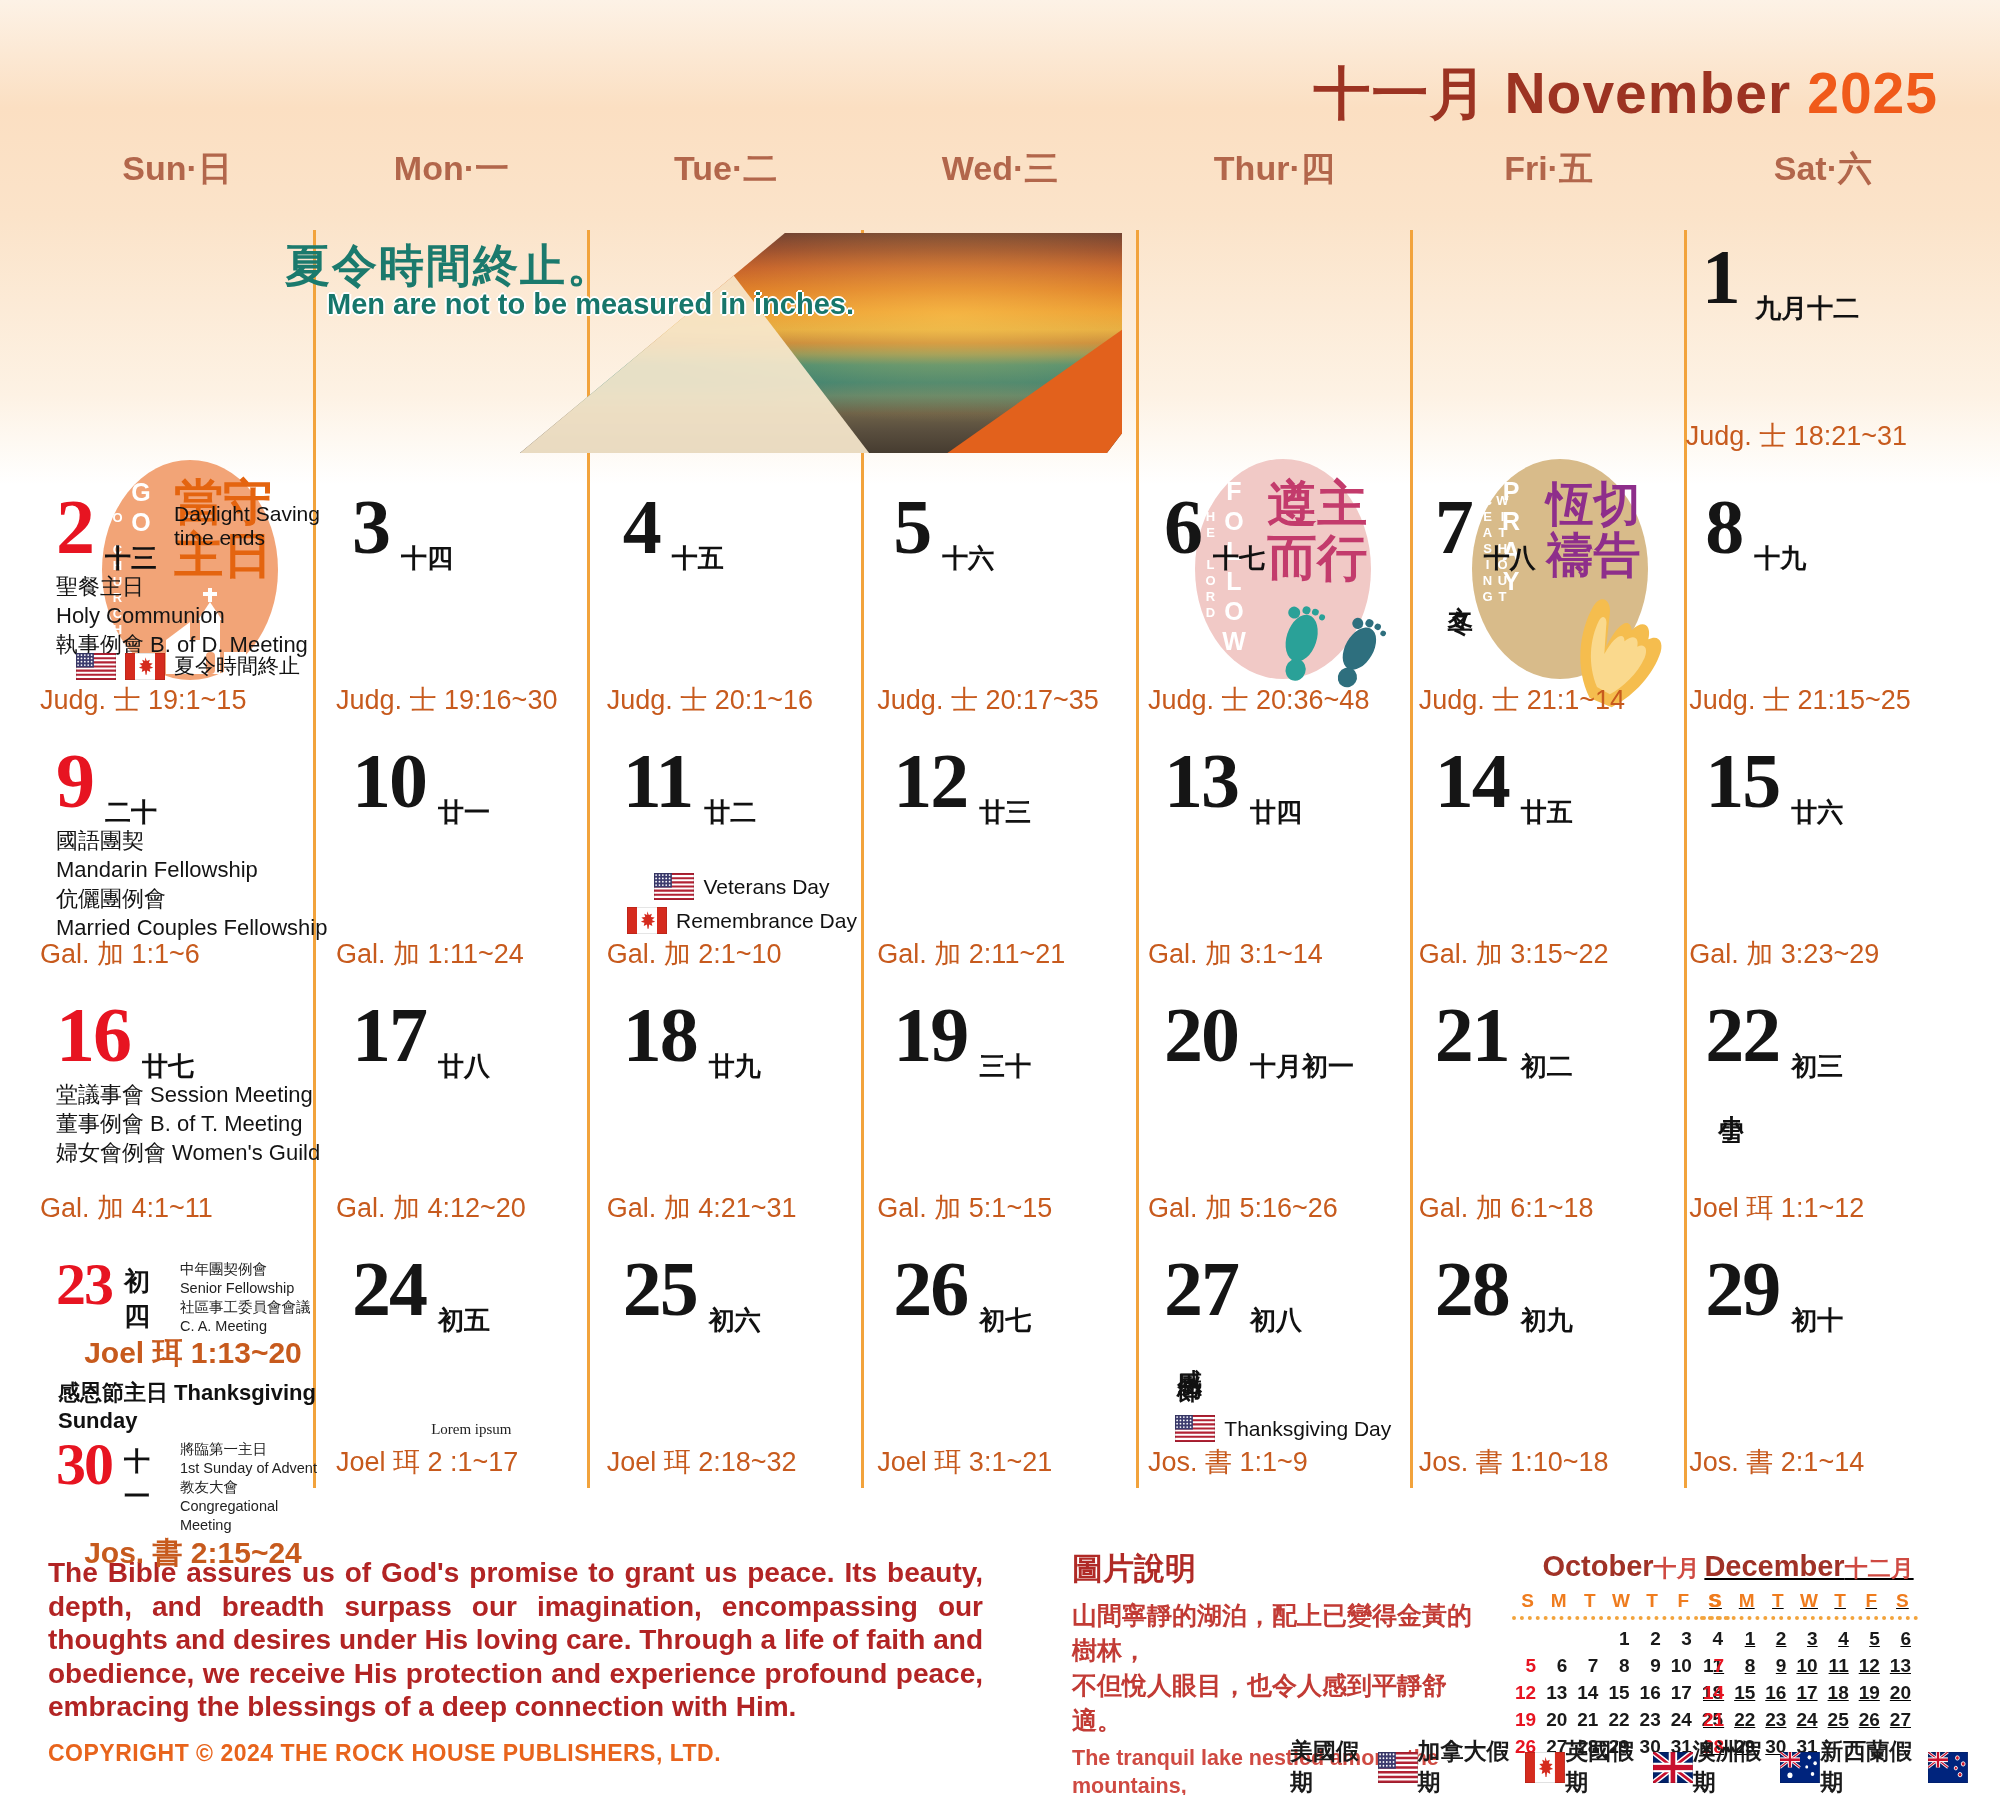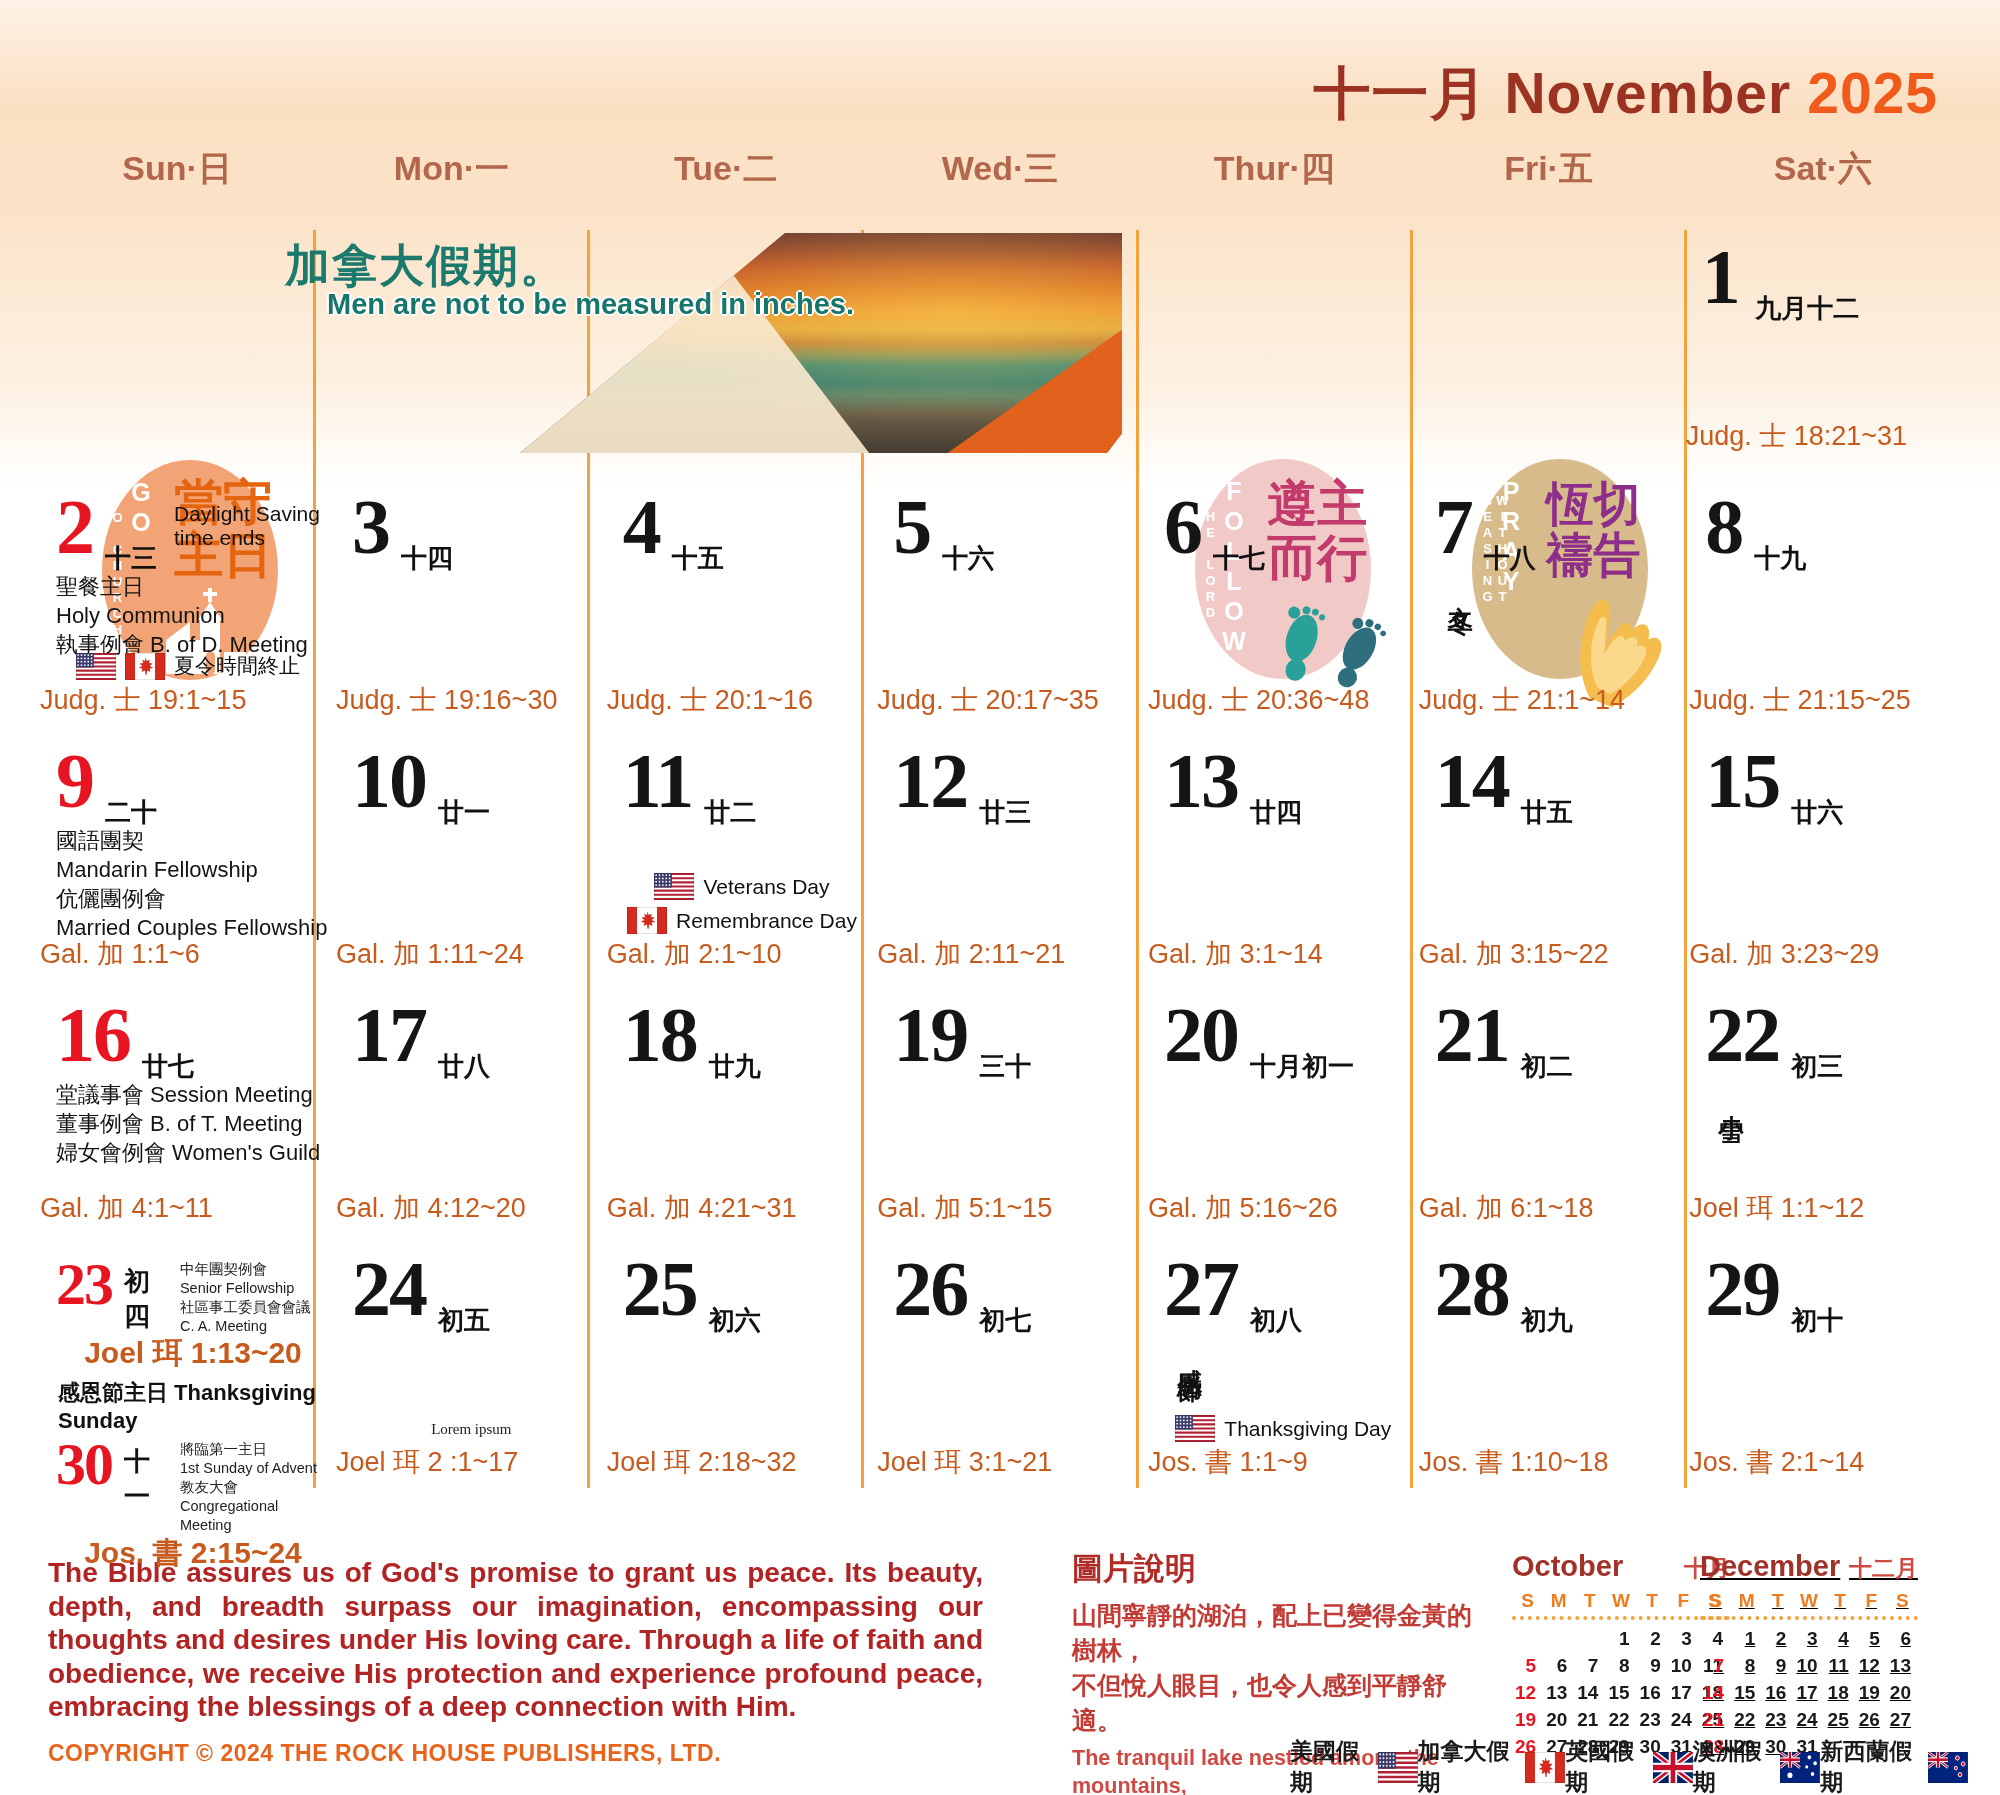--- a/index.html
+++ b/index.html
@@ -69,21 +69,21 @@
   .day1-cell{position:relative;grid-column:7;}
   
   .footer-msg{position:absolute;left:48px;top:1556px;width:935px;font-size:28px;line-height:1.2;color:#b22424;text-align:justify;font-weight:700;}
   .copyright{position:absolute;left:48px;top:1740px;font-size:23px;font-weight:700;color:#e8641c;letter-spacing:.5px;}
   .caption{position:absolute;left:1072px;top:1548px;width:420px;}
   .cap-title{font-size:31px;font-weight:700;color:#b02a26;margin-bottom:8px;}
   .cap-zh{font-size:25px;line-height:1.4;color:#c23b35;font-weight:700;}
   .cap-en{font-size:21.5px;line-height:1.32;color:#cf4a42;font-weight:700;margin-top:6px;}
   .minical{position:absolute;top:1550px;width:218px;}
   .mc-oct{left:1512px;} .mc-dec{left:1700px;text-decoration:underline;}
-  .mc-title{display:flex;justify-content:space-between;align-items:baseline;}
+  .mc-title{display:flex;justify-content:center;align-items:baseline;}
   .mc-title .nm{font-size:29px;font-weight:700;color:#a03227;}
   .mc-title .mc-zh{font-size:23px;color:#cf4a42;font-weight:700;}
   .mc-head{display:grid;grid-template-columns:repeat(7,1fr);margin-top:6px;padding-bottom:4px;border-bottom:4px dotted #f2a33c;}
   .mc-head span{text-align:center;font-size:19px;font-weight:700;color:#ef7c1e;}
   .mc-grid{display:grid;grid-template-columns:repeat(7,1fr);margin-top:8px;}
   .mc-num{text-align:right;padding-right:7px;font-size:19px;font-weight:700;color:#1a1a1a;height:27px;}
   .mc-num.red{color:#e71421;}
   .legend{position:absolute;left:1290px;top:1736px;width:678px;display:flex;justify-content:space-between;align-items:center;}
   .legend-item{display:flex;align-items:center;gap:8px;}
   .legend-item .lbl{font-size:23px;color:#1a1a1a;font-weight:700;}
@@ -178,21 +178,21 @@
         <span class="lunar">九月十二</span>
       </div>
       <div class="scripture" style="bottom:24px;">Judg. 士 18:21~31</div>
     </div>
   </div>
 
   <div class="photo">
     <div class="wedge"></div>
     <div class="tri"></div>
   </div>
-  <div class="quote-zh">加拿大假期。</div>
+  <div class="quote-zh">夏令時間終止。</div>
   <div class="quote-en">Men are not to be measured in inches.</div>
 
   <div class="grid" id="cal-grid">
       <div class="cell">
         <div class="daterow"><span class="daynum red">2</span><span class="lunar">十三</span><span class="corner">
             <div>Daylight Saving</div>
             <div>time ends</div>
           </span></div>
         <div class="events">
           <div class="evline">聖餐主日</div>

